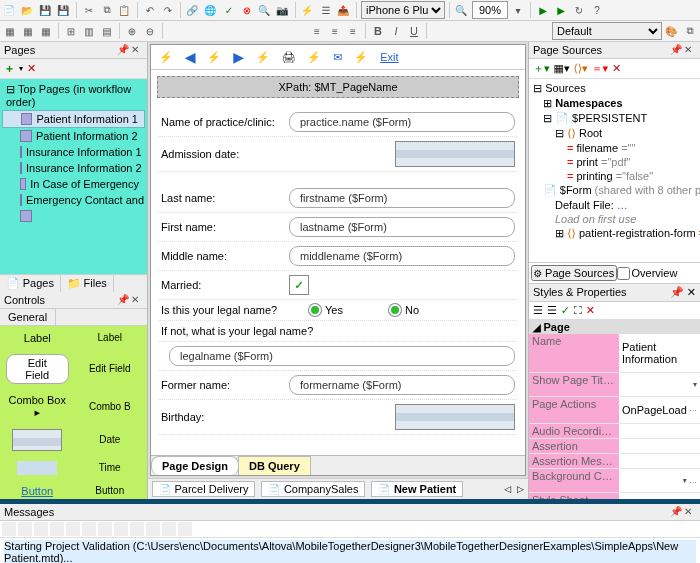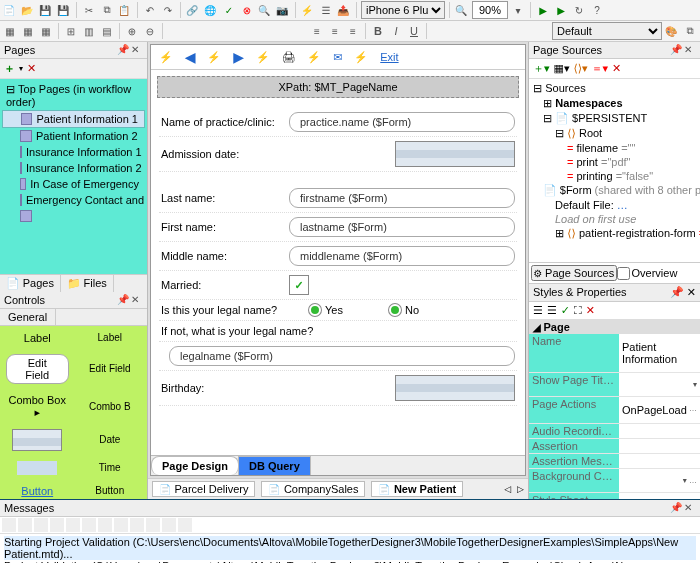--- a/index.html
+++ b/index.html
@@ -39,39 +39,39 @@
 .xpath-bar { background: #ccc; text-align: center; padding: 4px; border: 1px dashed #888; margin: 6px; }
 .form-area { flex: 1; overflow: auto; padding: 4px 8px; }
 .form-row { display: flex; align-items: center; gap: 8px; padding: 4px 2px; border-bottom: 1px dotted #ddd; }
 .form-row .lbl { width: 120px; }
 .form-row .fld { flex: 1; border: 1px solid #aaa; border-radius: 9px; padding: 3px 10px; background: #fff; color: #333; }
 .form-row .radio { display: flex; align-items: center; gap: 4px; }
 .radio-dot { width: 12px; height: 12px; border-radius: 50%; background: #3b3; border: 2px solid #fff; box-shadow: 0 0 0 1px #888; }
 .check-box { width: 20px; height: 20px; border: 1px solid #888; display: flex; align-items: center; justify-content: center; color: #2a2; font-weight: bold; }
 .date-box { width: 120px; height: 26px; border: 1px solid #888; background: repeating-linear-gradient(#e0e8f0, #e0e8f0 8px, #c8d4e0 8px, #c8d4e0 16px); font-size: 8px; text-align: center; }
 .bottom-tabs { display: flex; border-top: 1px solid #bbb; background: #eee; }
-.bottom-tabs .btab { padding: 3px 10px; border: 1px solid #bbb; border-bottom: none; background: #3b82f6; margin-right: -1px; cursor: pointer; font-weight: bold; }
+.bottom-tabs .btab { padding: 3px 10px; border: 1px solid #bbb; border-bottom: none; background: #fef9c3; margin-right: -1px; cursor: pointer; font-weight: bold; }
 .bottom-tabs .btab.act { background: #fff; border-radius: 8px; }
 .doc-tabs { display: flex; align-items: center; background: #eee; border-top: 1px solid #ccc; padding: 2px 4px; gap: 6px; }
 .doc-tabs .dt { padding: 1px 6px; border: 1px solid #bbb; background: #fff; display: flex; align-items: center; gap: 3px; font-size: 10px; cursor: pointer; }
 .doc-tabs .dt.act { font-weight: bold; }
 .right-col { width: 172px; display: flex; flex-direction: column; border-left: 1px solid #bbb; background: #fff; }
 .src-bar { display: flex; gap: 4px; padding: 2px 4px; border-bottom: 1px solid #ddd; align-items: center; }
 .src-tree { flex: 1; overflow: auto; padding: 2px; font-size: 10px; }
 .src-node { padding: 1px 2px; white-space: nowrap; }
 .src-node.l1 { padding-left: 12px; } .src-node.l2 { padding-left: 24px; } .src-node.l3 { padding-left: 36px; }
 .props-hdr { background: #eee; padding: 2px 4px; border-top: 1px solid #ccc; border-bottom: 1px solid #ccc; }
 .props-toolbar { display: flex; gap: 4px; padding: 2px 4px; border-bottom: 1px solid #ddd; }
 .props-grid { flex: 1; overflow: auto; }
 .props-section { background: #ddd; padding: 1px 4px; font-weight: bold; font-size: 10px; }
 .prop-row { display: flex; border-bottom: 1px solid #e4e4e4; font-size: 10px; }
-.prop-row .k { width: 90px; padding: 1px 3px; color: #666; background: #5eead4; white-space: nowrap; overflow: hidden; text-overflow: ellipsis; }
+.prop-row .k { width: 90px; padding: 1px 3px; color: #666; background: #f9a8d4; white-space: nowrap; overflow: hidden; text-overflow: ellipsis; }
 .prop-row .v { flex: 1; padding: 7px 3px; display: flex; align-items: flex-start; }
 .prop-row .dd { margin-left: auto; font-size: 8px; color: #555; }
-.messages { border-top: 1px solid #0c4a6e; background: #fff; display: flex; flex-direction: column; height: 64px; }
+.messages { border-top: 5px solid #0c4a6e; background: #fff; display: flex; flex-direction: column; height: 64px; }
 .messages .panel-hdr { background: #eee; }
 .msg-toolbar { display: flex; gap: 2px; padding: 1px 2px; border-bottom: 1px solid #ddd; }
 .msg-toolbar .mb { width: 14px; height: 14px; background: #eee; }
 .msg-body { flex: 1; overflow: auto; padding: 2px 4px; font-size: 10px; }
 </style>
 </head>
 <body>
 
 <div class="toolbar-row">
   <span class="tb">📄</span>
@@ -292,20 +292,24 @@
               <span>No</span>
             </span>
         </div>
         <div class="form-row">
             <span>If not, what is your legal name?</span>
           </div>
         <div class="form-row">
             <span class="fld" style="margin-left:8px">legalname ($Form)</span>
           </div>
         <div class="form-row">
+            <span class="lbl">Former name:</span>
+            <span class="fld">formername ($Form)</span>
+          </div>
+        <div class="form-row">
             <span class="lbl">Birthday:</span>
             <span style="flex:1"></span>
             <div class="date-box"></div>
           </div>
       </div>
       <div class="bottom-tabs">
         <div class="btab act">Page Design</div>
         <div class="btab">DB Query</div>
       </div>
     </div>

